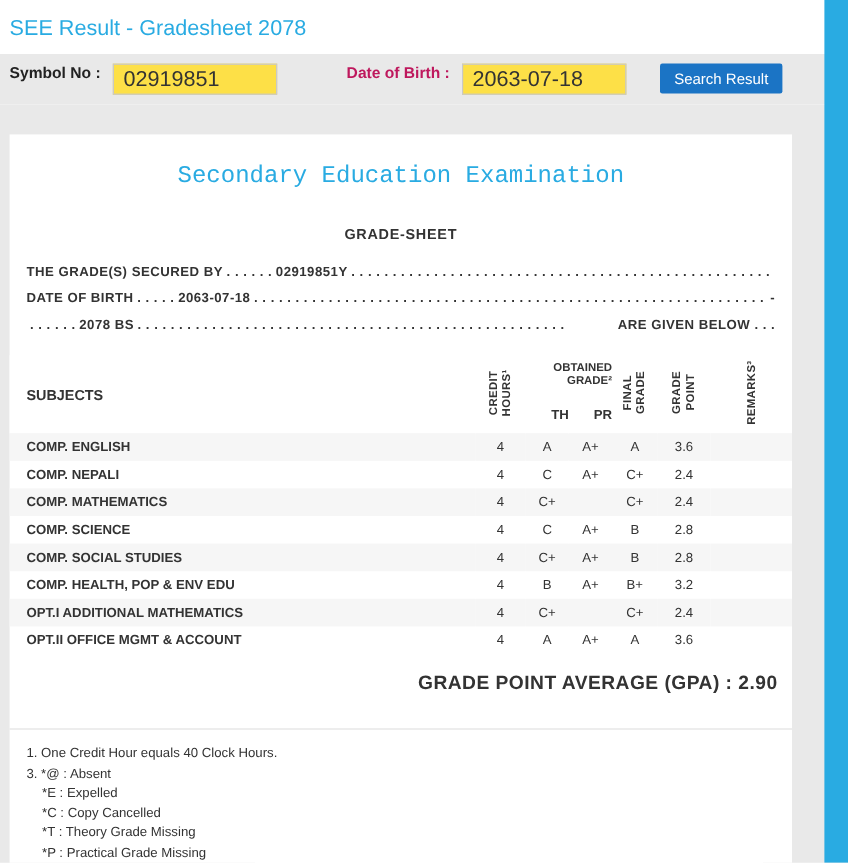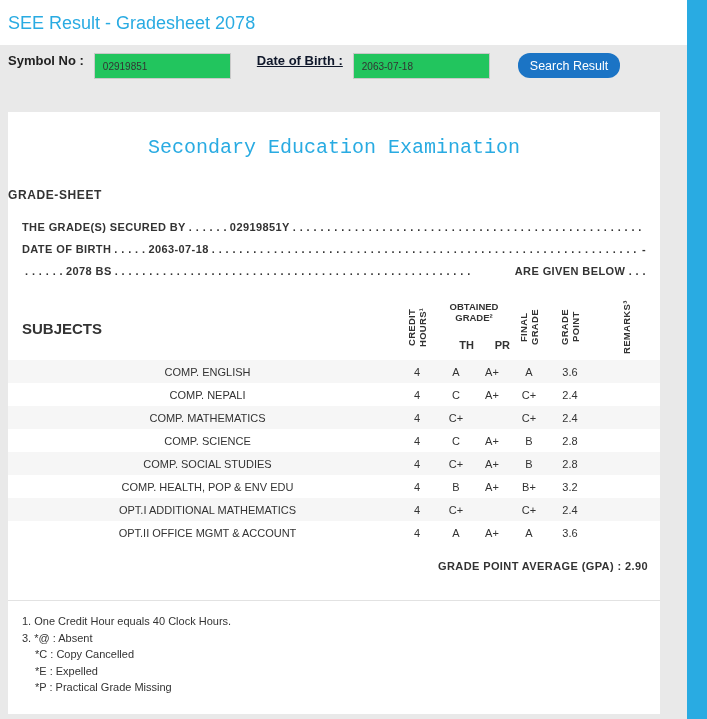--- a/index.html
+++ b/index.html
@@ -5,55 +5,55 @@
   * { margin:0; padding:0; box-sizing:border-box; }
   html,body { width:707px; height:719px; overflow:hidden; }
   body { font-family:"Liberation Sans", sans-serif; background:#ffffff; position:relative; }
 
   .accent-stripe { position:absolute; top:0; right:0; width:20px; height:719px; background:#29abe2; z-index:50; }
 
   .page-title { color:#29abe2; font-size:18px; padding:13px 10px 11px 8px; }
 
   .search-bar { background:#e9e9e9; display:flex; align-items:flex-start; padding:8px 10px 8px 8px; height:42px; }
   .lbl { font-size:13px; font-weight:bold; color:#222; white-space:nowrap; }
-  .lbl.dob { color:#0f172a; margin-left:26px;text-decoration:underline; }
-  .txt { width:137px; height:26px; border:1px solid #c9c9c9; background:#22c55e; color:#333;
-         font-family:"Liberation Sans",sans-serif; font-size:10px; padding:0 8px; margin-left:10px; }
-  .btn { margin-left:28px; background:#1b74c5; color:#fff; border:none; border-radius:12px;
+  .lbl.dob { color:#be185d; margin-left:58px; }
+  .txt { width:137px; height:26px; border:1px solid #c9c9c9; background:#fde047; color:#333;
+         font-family:"Liberation Sans",sans-serif; font-size:18px; padding:0 8px; margin-left:10px; }
+  .btn { margin-left:28px; background:#1b74c5; color:#fff; border:none; border-radius:2px;
          font-family:"Liberation Sans",sans-serif; font-size:12.5px; padding:5px 12px; height:25px; cursor:pointer; }
 
   .content-area { background:#e9e9e9; padding:25px 8px 8px 8px; min-height:630px; }
   .card { background:#fff; width:652px; padding:16px 0 10px 0; }
 
   .exam-heading { text-align:center; color:#29abe2; font-size:20px; font-weight:400; margin:8px 0 10px;font-family:Liberation Mono, monospace; }
-  .sheet-title { font-size:12px; font-weight:bold; color:#333; letter-spacing:0.6px; margin-bottom:14px;margin-top:29px; }
+  .sheet-title { text-align:center; font-size:12px; font-weight:bold; color:#333; letter-spacing:0.6px; margin-bottom:14px;margin-top:29px; }
 
   .info-lines { padding:0 14px; }
   .info-line { display:flex; align-items:flex-end; white-space:nowrap; overflow:hidden;
                font-size:11px; font-weight:bold; color:#333; letter-spacing:0.4px; line-height:22px; }
   .info-line span { flex:0 0 auto; }
   .info-line .seg { margin:0 3px; }
   .info-line .fill { flex:1 1 0; min-width:0; overflow:hidden; margin:0 3px; }
 
   table.grades { width:100%; border-collapse:collapse; margin-top:14px; font-size:11px; color:#333; }
   .grades thead th { font-weight:bold; color:#333; background:#fff; }
-  .sub-h { text-align:left; padding-left:14px; vertical-align:middle; font-size:15px; }
+  .sub-h { text-align:left; padding-left:14px; vertical-align:middle; font-size:12px; }
   .rot-h { vertical-align:middle; text-align:center; height:64px; padding:2px 0; }
   .rot { writing-mode:vertical-rl; transform:rotate(180deg); display:inline-block;
          white-space:normal; height:58px; font-size:9.5px; line-height:11px; letter-spacing:0.3px; }
-  .og-h { text-align:center; font-size:9.5px; line-height:11px; padding-top:5px; vertical-align:top; width:72px;margin-top:44px; }
+  .og-h { text-align:right; font-size:9.5px; line-height:11px; padding-top:5px; vertical-align:top; width:72px;margin-top:44px; }
   .thpr { text-align:right; font-size:11px; padding:2px 0 5px; width:36px; }
   col.c-credit { width:42px; } col.c-th { width:34px; } col.c-pr { width:36px; }
   col.c-final { width:38px; } col.c-gp { width:44px; } col.c-rem { width:68px; }
   .grades tbody td { padding:5px 3px; height:23px; }
-  .grades tbody td.sub { text-align:center; padding-left:14px; font-weight:normal; }
+  .grades tbody td.sub { text-align:left; padding-left:14px; font-weight:bold; }
   .grades tbody td.c { text-align:center; }
   .grades tbody tr:nth-child(odd) { background:#f6f6f6; }
 
-  .summary { text-align:right; padding:16px 12px 12px 0; font-size:11px; font-weight:bold; color:#333; letter-spacing:0.4px; }
+  .summary { text-align:right; padding:16px 12px 12px 0; font-size:16px; font-weight:bold; color:#333; letter-spacing:0.4px; }
   .summary .gpa { margin-bottom:12px; }
 
   .footnotes { border-top:1px solid #e2e2e2; margin-top:4px; padding:12px 14px 8px; font-size:11px; color:#333; line-height:16.5px; }
   .fn.indent { padding-left:13px; }
 </style>
 </head>
 <body>
 
 <div class="accent-stripe"></div>
 
@@ -196,19 +196,20 @@
       </tbody>
     </table>
 
     <div class="summary">
       <div class="gpa">GRADE POINT AVERAGE (GPA) : 2.90</div>
     </div>
 
     <div class="footnotes">
       <div class="fn">1. One Credit Hour equals 40 Clock Hours.</div>
       <div class="fn">3. *@ : Absent</div>
+      <div class="fn indent">*E : Expelled</div>
       <div class="fn indent">*C : Copy Cancelled</div>
-      <div class="fn indent">*E : Expelled</div>
+      <div class="fn indent">*T : Theory Grade Missing</div>
       <div class="fn indent">*P : Practical Grade Missing</div>
     </div>
 
   </div>
 </div>
 
 </body></html>

